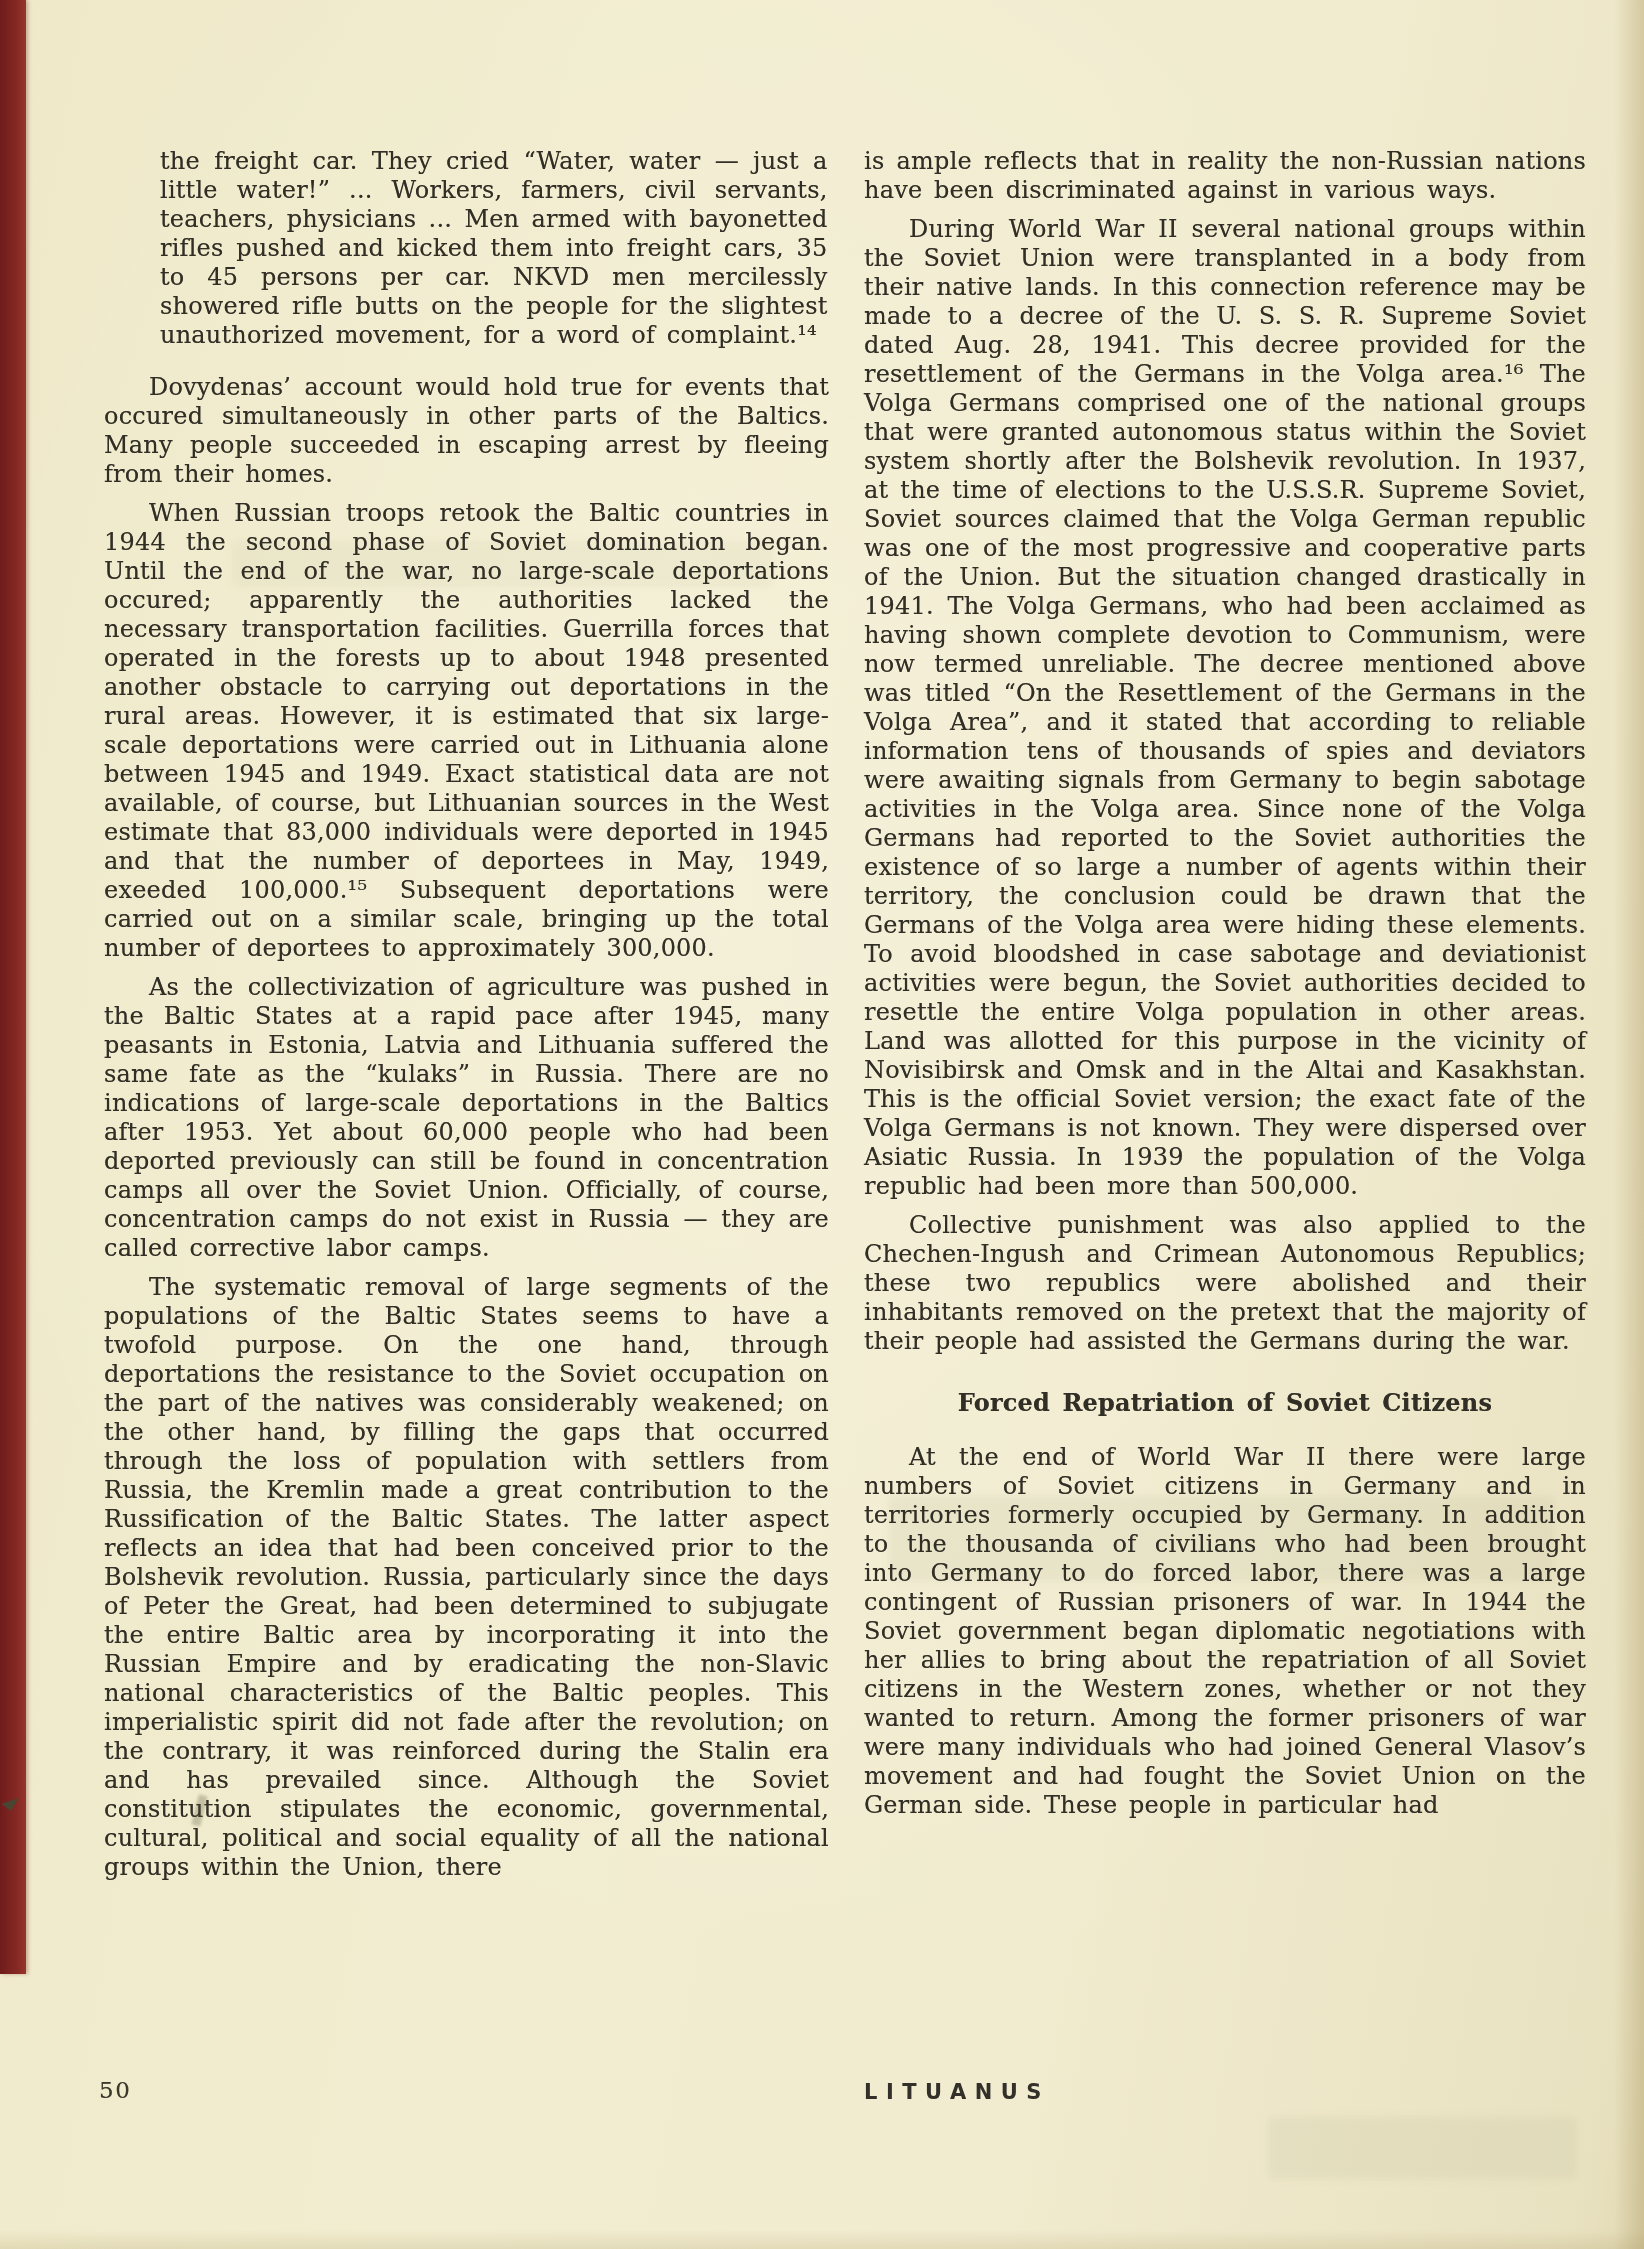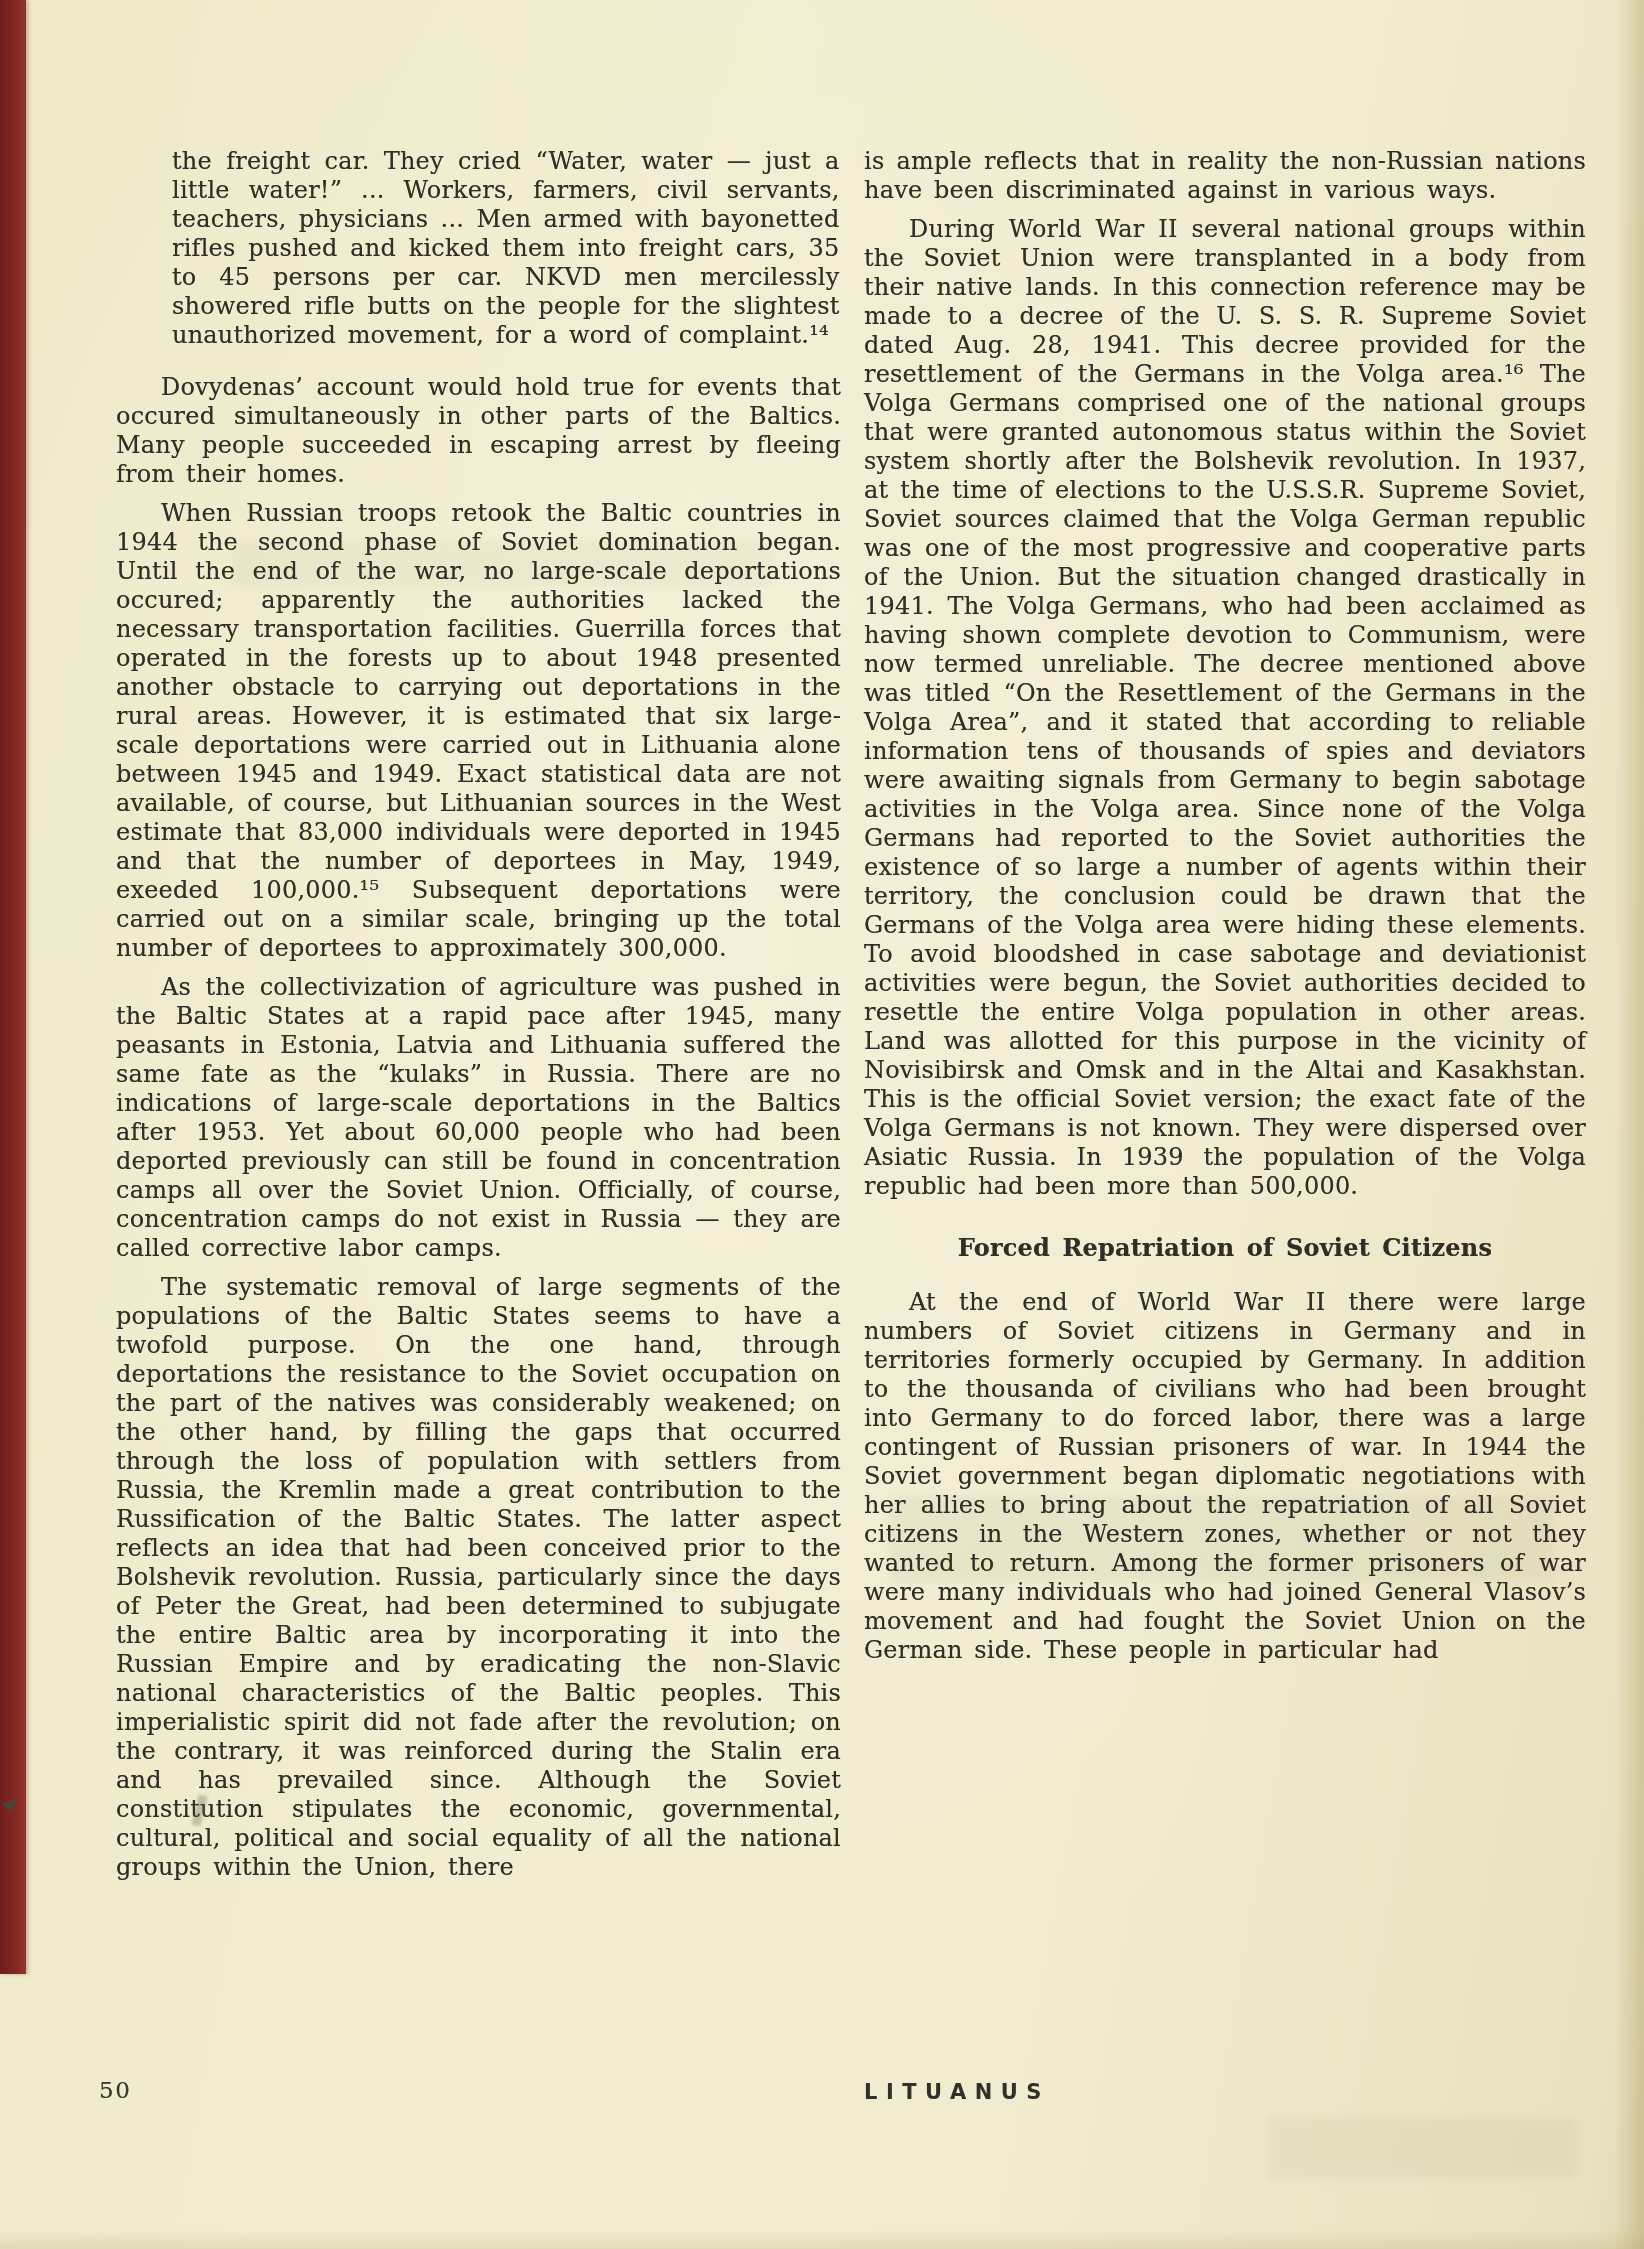--- a/index.html
+++ b/index.html
@@ -22,21 +22,21 @@
   }
   .edge-right{
     position:absolute;right:0;top:0;width:31px;height:100%;
     background:linear-gradient(to right, rgba(168,148,92,0), rgba(168,148,92,0.38));
   }
   .edge-bottom{
     position:absolute;left:0;bottom:0;width:100%;height:20px;
     background:linear-gradient(to bottom, rgba(168,148,92,0), rgba(168,148,92,0.22));
   }
   .col{position:absolute;top:147px;color:#312e26;}
-  .col-left{left:116px;width:725px;}
+  .col-left{left:104px;width:725px;}
   .col-right{left:864px;width:722px;}
   p{
     margin:0 0 10px 0;
     font-size:24px;line-height:29px;
     text-align:justify;text-indent:45px;
     word-spacing:0.16em;letter-spacing:0.2px;
     text-shadow:0 0 0.5px rgba(50,45,35,0.55);
   }
   p.quote{margin:0 1.5px 23px 56px;text-indent:0;}
   p.no-indent{text-indent:0;}
@@ -90,20 +90,21 @@
     <p class="quote">the freight car. They cried “Water, water — just a little water!” ... Workers, farmers, civil servants, teachers, physicians ... Men armed with bayonetted rifles pushed and kicked them into freight cars, 35 to 45 persons per car. NKVD men mercilessly showered rifle butts on the people for the slightest unauthorized movement, for a word of complaint.¹⁴</p>
     <p>Dovydenas’ account would hold true for events that occured simultaneously in other parts of the Baltics. Many people succeeded in escaping arrest by fleeing from their homes.</p>
     <p>When Russian troops retook the Baltic countries in 1944 the second phase of Soviet domination began. Until the end of the war, no large-scale deportations occured; apparently the authorities lacked the necessary transportation facilities. Guerrilla forces that operated in the forests up to about 1948 presented another obstacle to carrying out deportations in the rural areas. However, it is estimated that six large-scale deportations were carried out in Lithuania alone between 1945 and 1949. Exact statistical data are not available, of course, but Lithuanian sources in the West estimate that 83,000 individuals were deported in 1945 and that the number of deportees in May, 1949, exeeded 100,000.¹⁵ Subsequent deportations were carried out on a similar scale, bringing up the total number of deportees to approximately 300,000.</p>
     <p>As the collectivization of agriculture was pushed in the Baltic States at a rapid pace after 1945, many peasants in Estonia, Latvia and Lithuania suffered the same fate as the “kulaks” in Russia. There are no indications of large-scale deportations in the Baltics after 1953. Yet about 60,000 people who had been deported previously can still be found in concentration camps all over the Soviet Union. Officially, of course, concentration camps do not exist in Russia — they are called corrective labor camps.</p>
     <p>The systematic removal of large segments of the populations of the Baltic States seems to have a twofold purpose. On the one hand, through deportations the resistance to the Soviet occupation on the part of the natives was considerably weakened; on the other hand, by filling the gaps that occurred through the loss of population with settlers from Russia, the Kremlin made a great contribution to the Russification of the Baltic States. The latter aspect reflects an idea that had been conceived prior to the Bolshevik revolution. Russia, particularly since the days of Peter the Great, had been determined to subjugate the entire Baltic area by incorporating it into the Russian Empire and by eradicating the non-Slavic national characteristics of the Baltic peoples. This imperialistic spirit did not fade after the revolution; on the contrary, it was reinforced during the Stalin era and has prevailed since. Although the Soviet constitution stipulates the economic, governmental, cultural, political and social equality of all the national groups within the Union, there</p>
   </div>
 
   <div class="col col-right">
     <p class="no-indent">is ample reflects that in reality the non-Russian nations have been discriminated against in various ways.</p>
     <p>During World War II several national groups within the Soviet Union were transplanted in a body from their native lands. In this connection reference may be made to a decree of the U. S. S. R. Supreme Soviet dated Aug. 28, 1941. This decree provided for the resettlement of the Germans in the Volga area.¹⁶ The Volga Germans comprised one of the national groups that were granted autonomous status within the Soviet system shortly after the Bolshevik revolution. In 1937, at the time of elections to the U.S.S.R. Supreme Soviet, Soviet sources claimed that the Volga German republic was one of the most progressive and cooperative parts of the Union. But the situation changed drastically in 1941. The Volga Germans, who had been acclaimed as having shown complete devotion to Communism, were now termed unreliable. The decree mentioned above was titled “On the Resettlement of the Germans in the Volga Area”, and it stated that according to reliable information tens of thousands of spies and deviators were awaiting signals from Germany to begin sabotage activities in the Volga area. Since none of the Volga Germans had reported to the Soviet authorities the existence of so large a number of agents within their territory, the conclusion could be drawn that the Germans of the Volga area were hiding these elements. To avoid bloodshed in case sabotage and deviationist activities were begun, the Soviet authorities decided to resettle the entire Volga population in other areas. Land was allotted for this purpose in the vicinity of Novisibirsk and Omsk and in the Altai and Kasakhstan. This is the official Soviet version; the exact fate of the Volga Germans is not known. They were dispersed over Asiatic Russia. In 1939 the population of the Volga republic had been more than 500,000.</p>
+    <p>Collective punishment was also applied to the Chechen-Ingush and Crimean Autonomous Republics; these two republics were abolished and their inhabitants removed on the pretext that the majority of their people had assisted the Germans during the war.</p>
     <p class="heading">Forced Repatriation of Soviet Citizens</p>
     <p>At the end of World War II there were large numbers of Soviet citizens in Germany and in territories formerly occupied by Germany. In addition to the thousanda of civilians who had been brought into Germany to do forced labor, there was a large contingent of Russian prisoners of war. In 1944 the Soviet government began diplomatic negotiations with her allies to bring about the repatriation of all Soviet citizens in the Western zones, whether or not they wanted to return. Among the former prisoners of war were many individuals who had joined General Vlasov’s movement and had fought the Soviet Union on the German side. These people in particular had</p>
   </div>
 
   <div class="page-number">50</div>
   <div class="journal-name">LITUANUS</div>
 
   <div class="ink-mark"></div>
   <div class="ink-smudge"></div>
 

